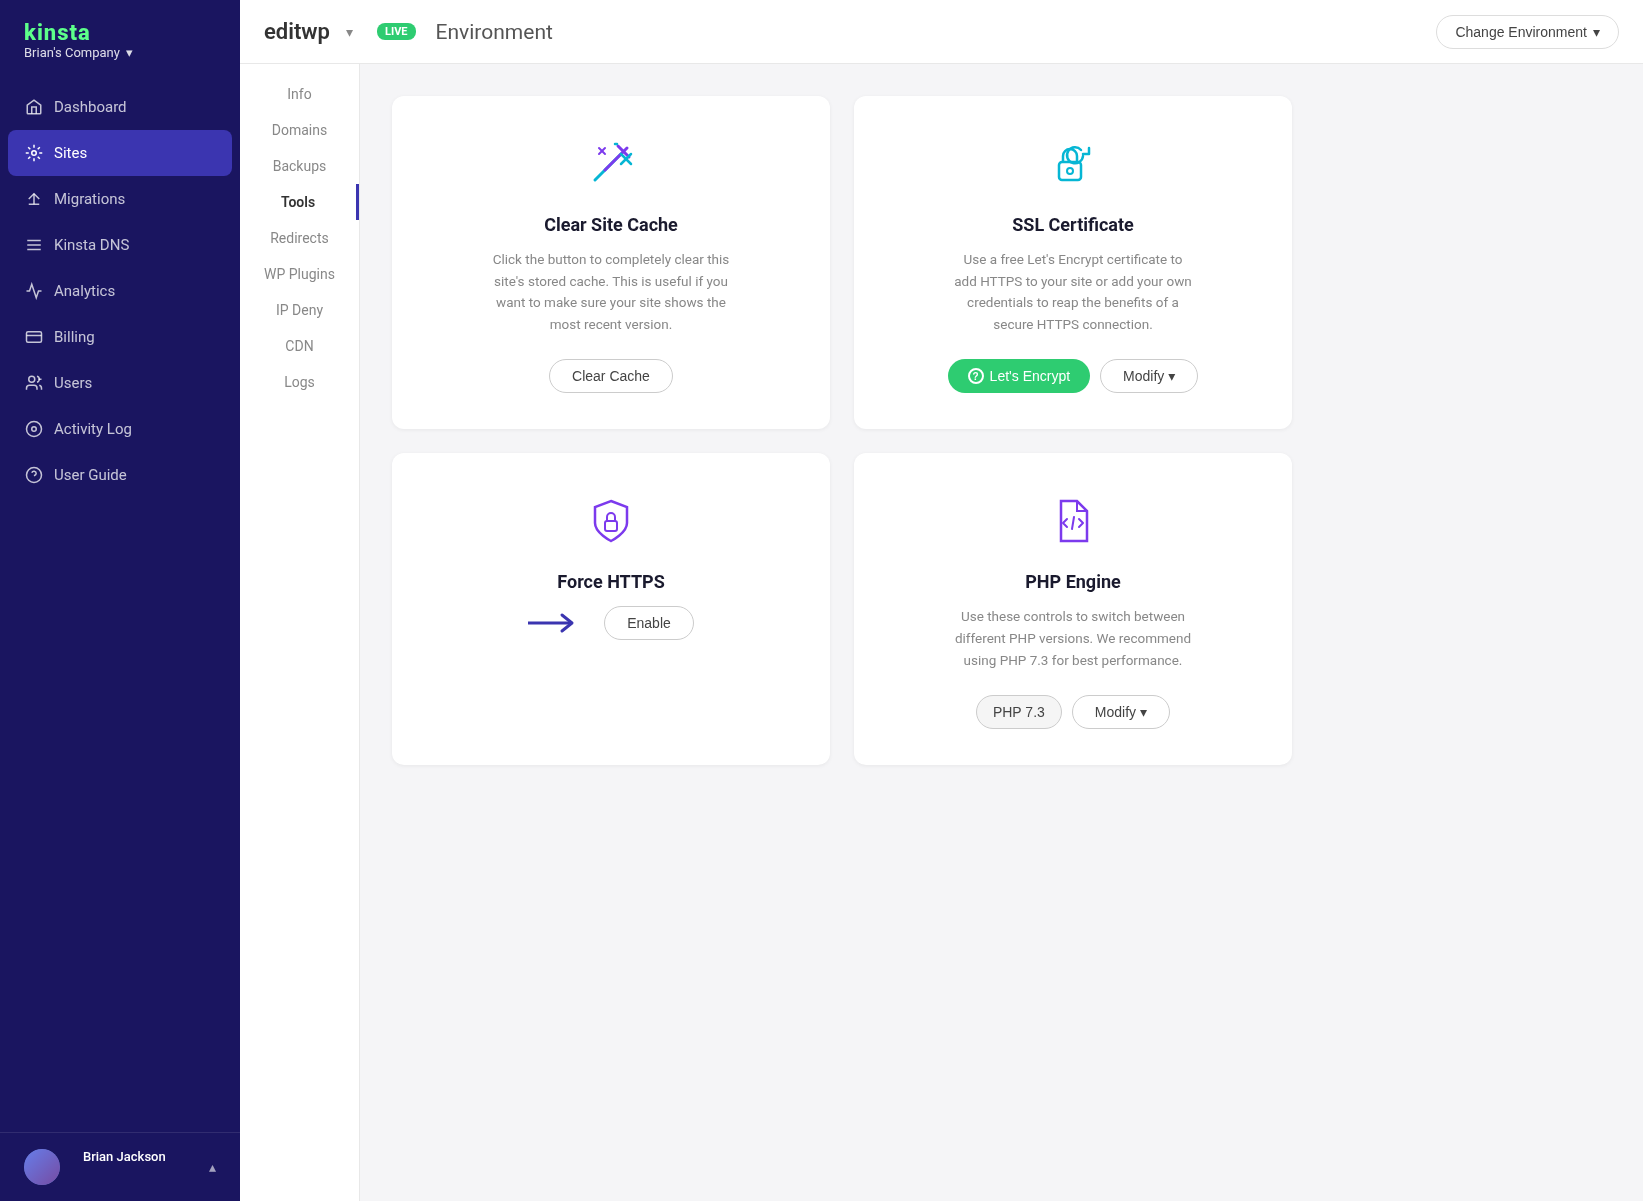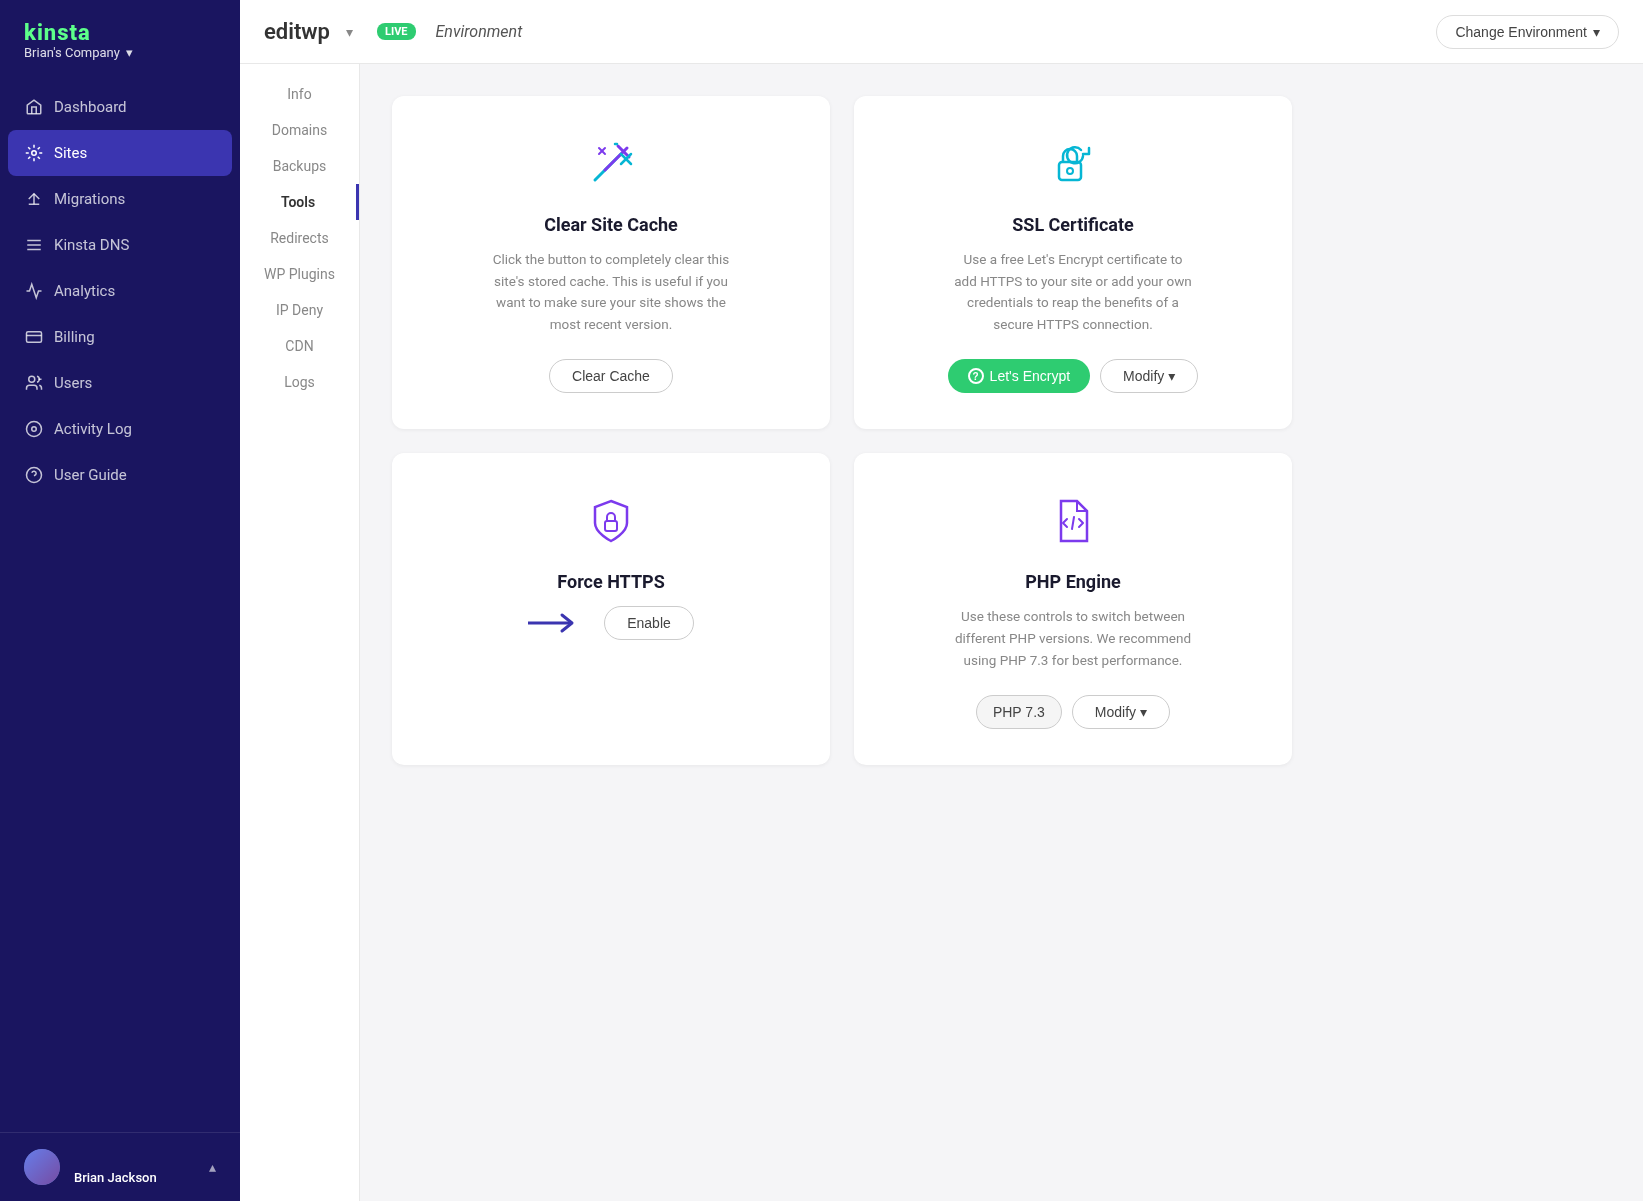--- a/index.html
+++ b/index.html
@@ -65,22 +65,22 @@
     }
     .sidebar-footer {
       padding: 16px 24px;
       border-top: 1px solid rgba(255,255,255,0.1);
       display: flex;
       align-items: center;
       justify-content: space-between;
     }
     .user-info {
       display: flex;
-      align-items: flex-end;
-      gap: 14px;
+      align-items: flex-start;
+      gap: 23px;
     }
     .avatar {
       width: 36px;
       height: 36px;
       border-radius: 50%;
       background: #5c6bc0;
       display: flex;
       align-items: center;
       justify-content: center;
       font-size: 14px;
@@ -129,24 +129,23 @@
     .live-badge {
       background: #2ecc71;
       color: white;
       font-size: 11px;
       font-weight: 700;
       padding: 2px 8px;
       border-radius: 8px;
       margin-left: 8px;
     }
     .env-label {
-      font-size: 16px;
+      font-size: 21px;
       color: #555;
       margin-left: 4px;
-      font-style: italic;
     }
     .change-env-btn {
       border: 1.5px solid #ddd;
       border-radius: 30px;
       padding: 8px 18px;
       font-size: 14px;
       color: #444;
       background: white;
       cursor: pointer;
       display: flex;

